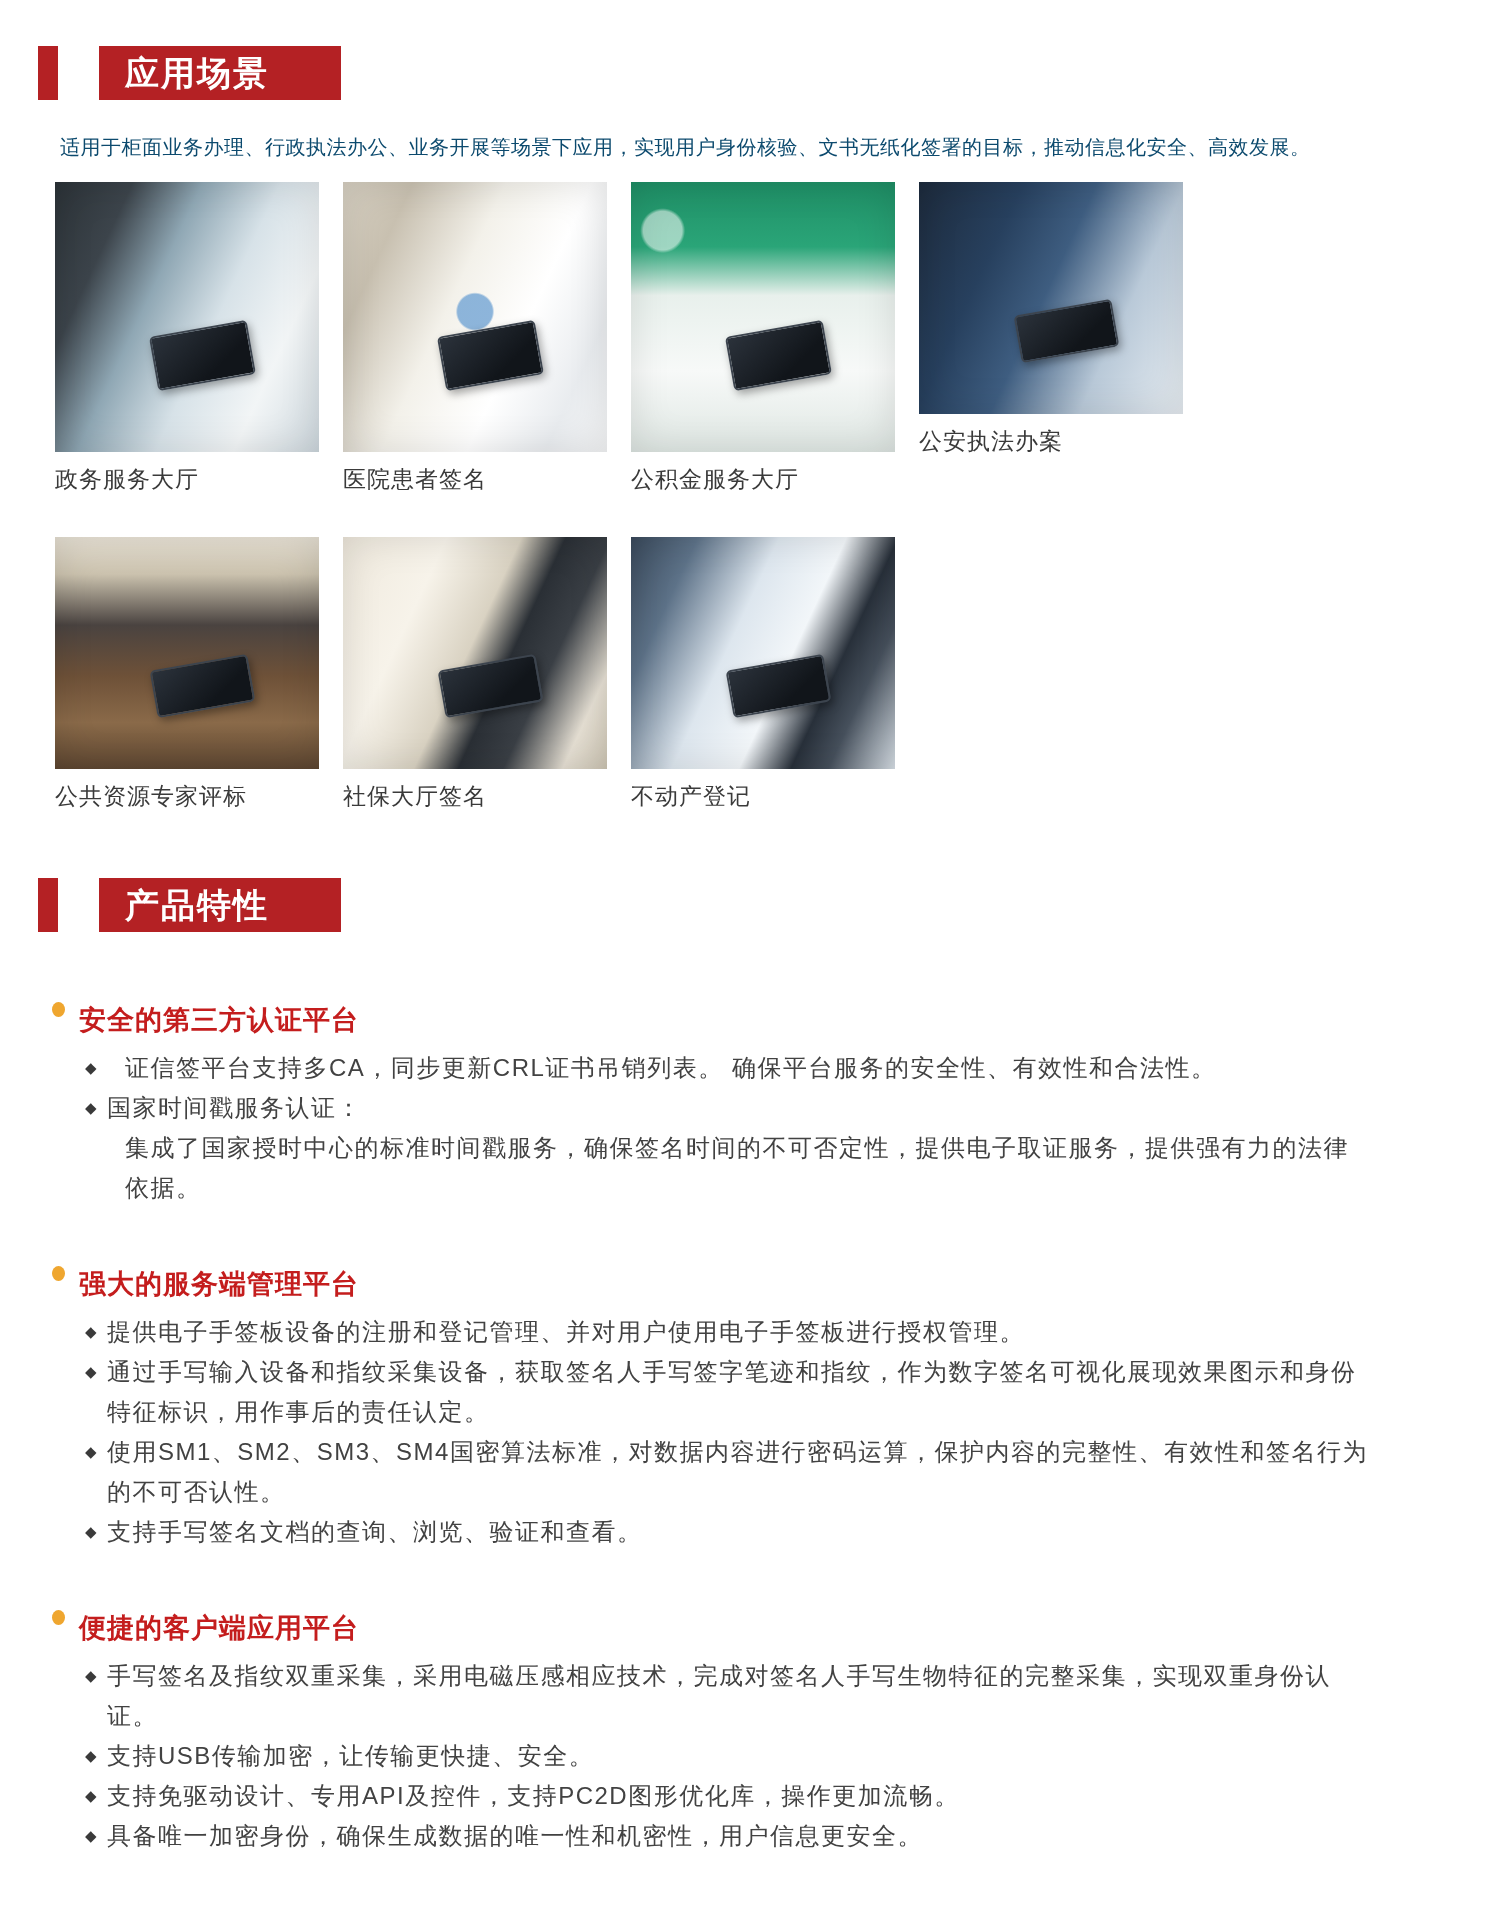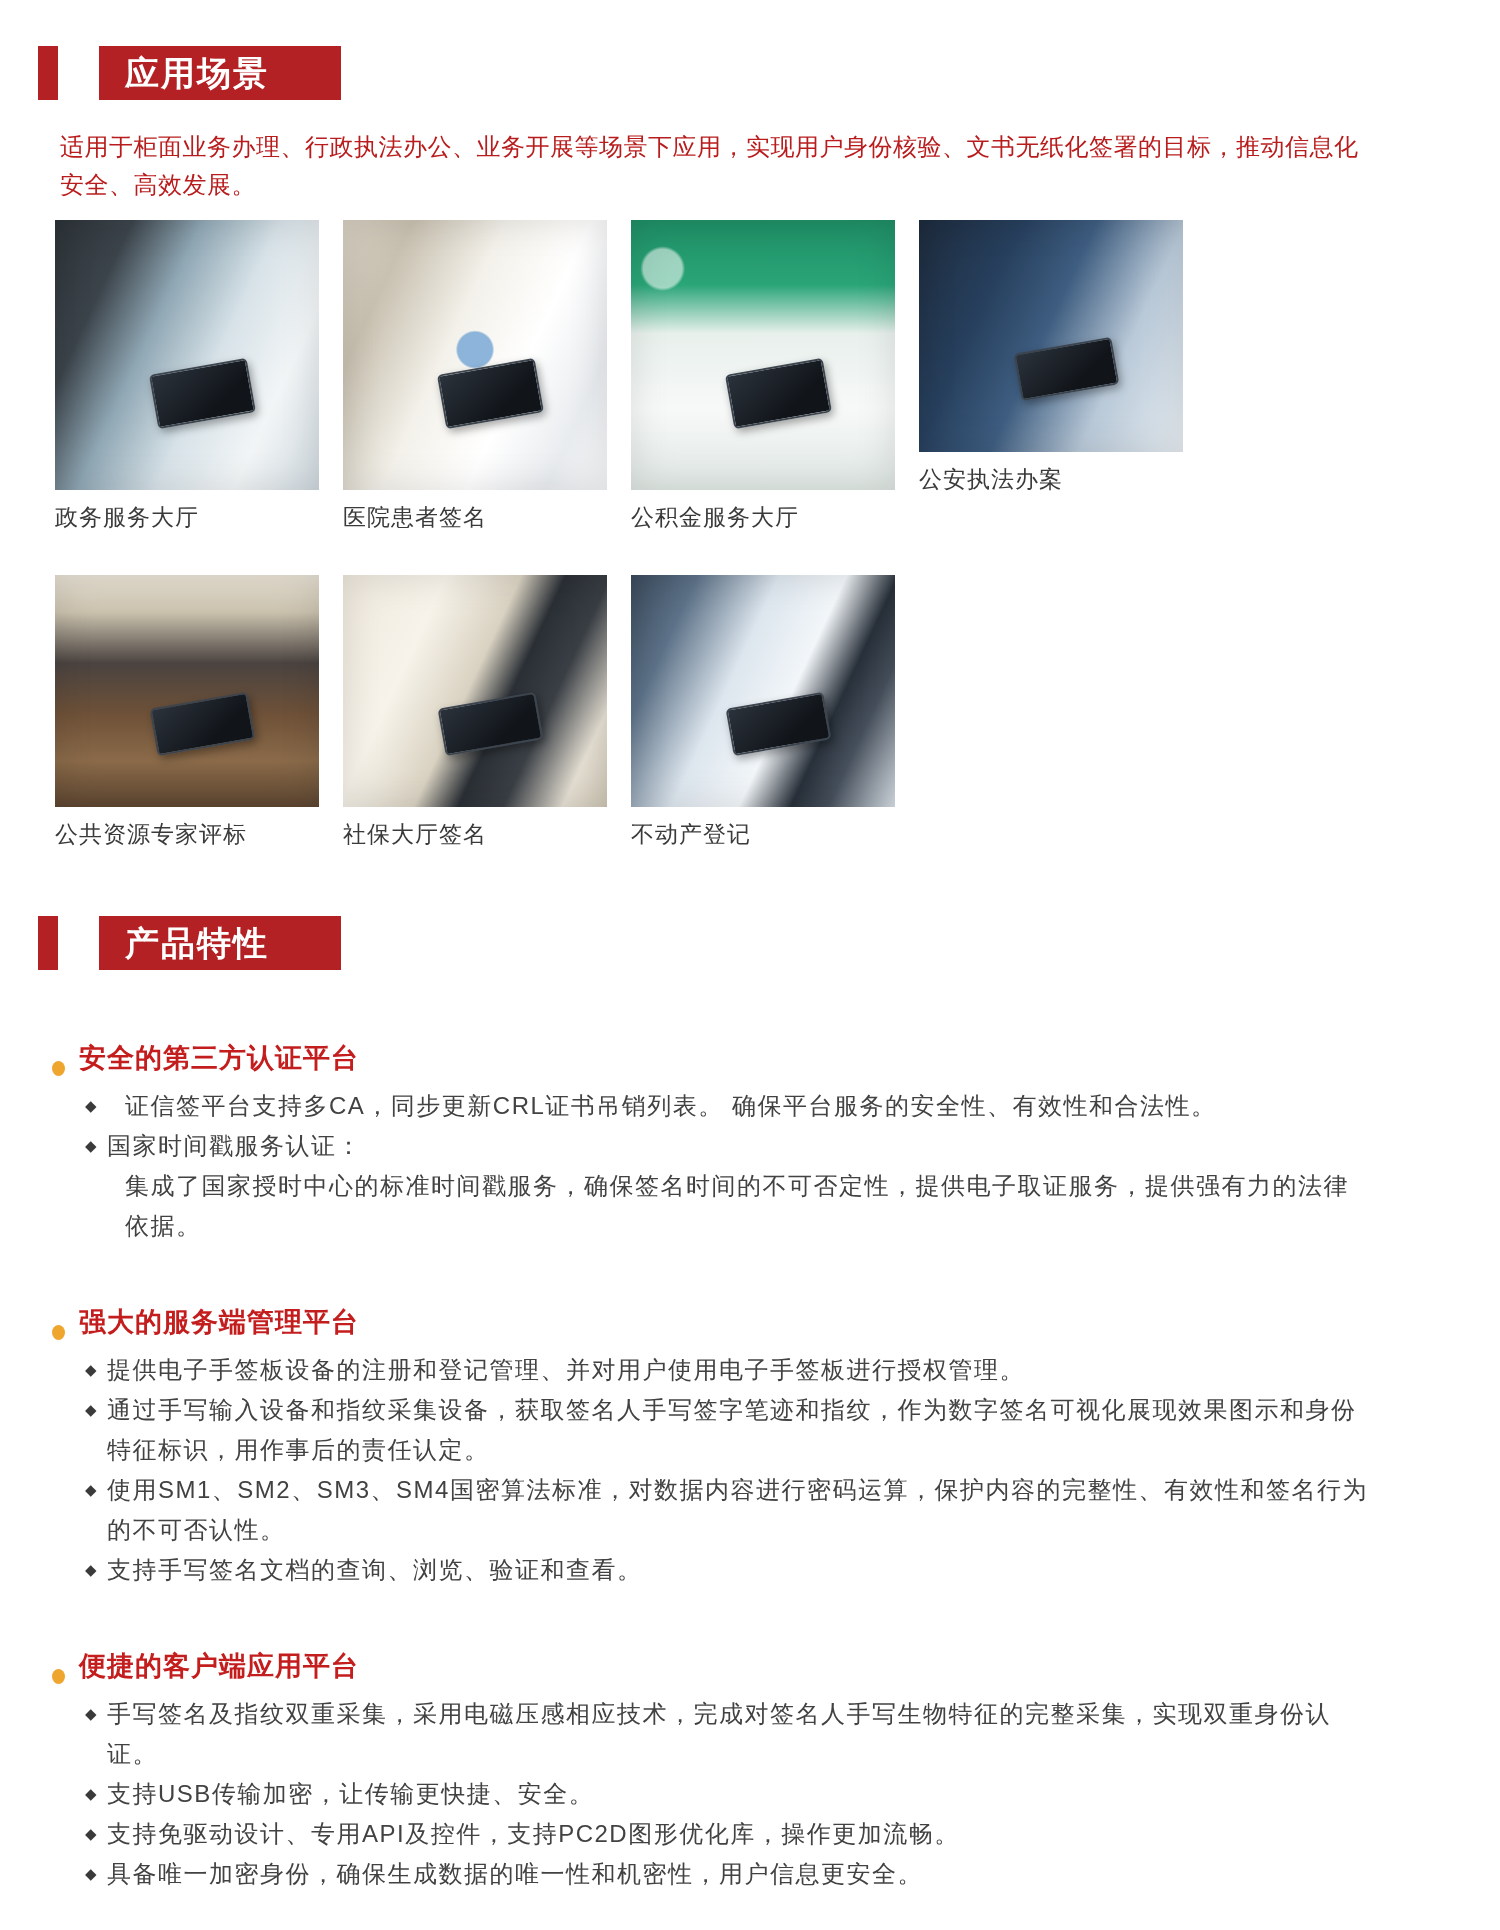--- a/index.html
+++ b/index.html
@@ -19,22 +19,22 @@
     background:#b42124; color:#ffffff;
     font-size:34px; font-weight:bold;
     line-height:54px; padding:0 72px 0 26px;
     letter-spacing:2px;
   }
 
   
   .intro {
     margin:28px 45px 0 60px;
     max-width:1310px;
-    font-size:24px; line-height:38px; letter-spacing:0.5px;
-    color:#b91c1c;
+    font-size:20px; line-height:38px; letter-spacing:0.5px;
+    color:#0c4a6e;
   }
 
   
   .grid {
     margin:16px 0 0 55px;
     display:grid;
     grid-template-columns:repeat(4,264px);
     column-gap:24px; row-gap:42px;
     width:1128px;
   }
@@ -65,21 +65,21 @@
   .ph7 { background:linear-gradient(115deg,#efe9dd 0%,#f7f3ea 28%,#d9d2c2 48%,#2a2f35 60%,#3a3f45 72%,#e5dfd3 88%,#cfc7b5 100%); }
   .ph8 { background:linear-gradient(115deg,#3a4a5c 0%,#5d7288 18%,#dde6ee 40%,#f2f6f9 58%,#28303a 72%,#46505c 82%,#dbe3ea 100%); }
   .cap {
     margin-top:12px;
     font-size:23px; color:#3a3a3a; letter-spacing:1px;
   }
 
   
   .feat { margin:70px 40px 0 52px; }
   .feat + .feat { margin-top:58px; }
-  .feat-head { display:flex; align-items:flex-end; margin-bottom:10px; }
+  .feat-head { display:flex; align-items:flex-start; margin-bottom:10px; }
   .dot {
     width:13px; height:15px; border-radius:50%;
     background:#efa62f; margin-right:14px; flex:0 0 auto;
   }
   .feat-title {
     color:#c41d1d; font-size:27px; font-weight:bold; letter-spacing:1px;
   }
   .feat-items { margin-left:33px; max-width:1285px; }
   .item {
     position:relative; padding-left:22px;

